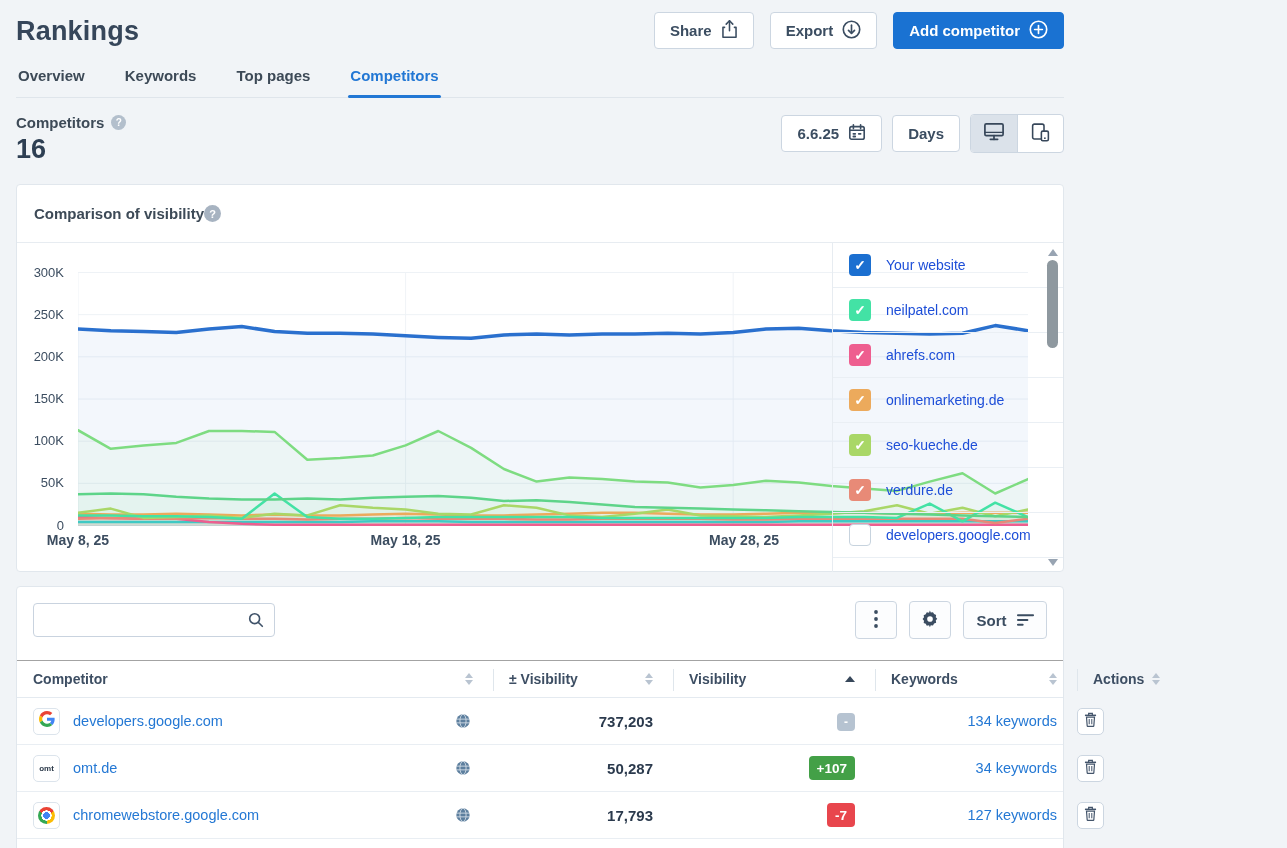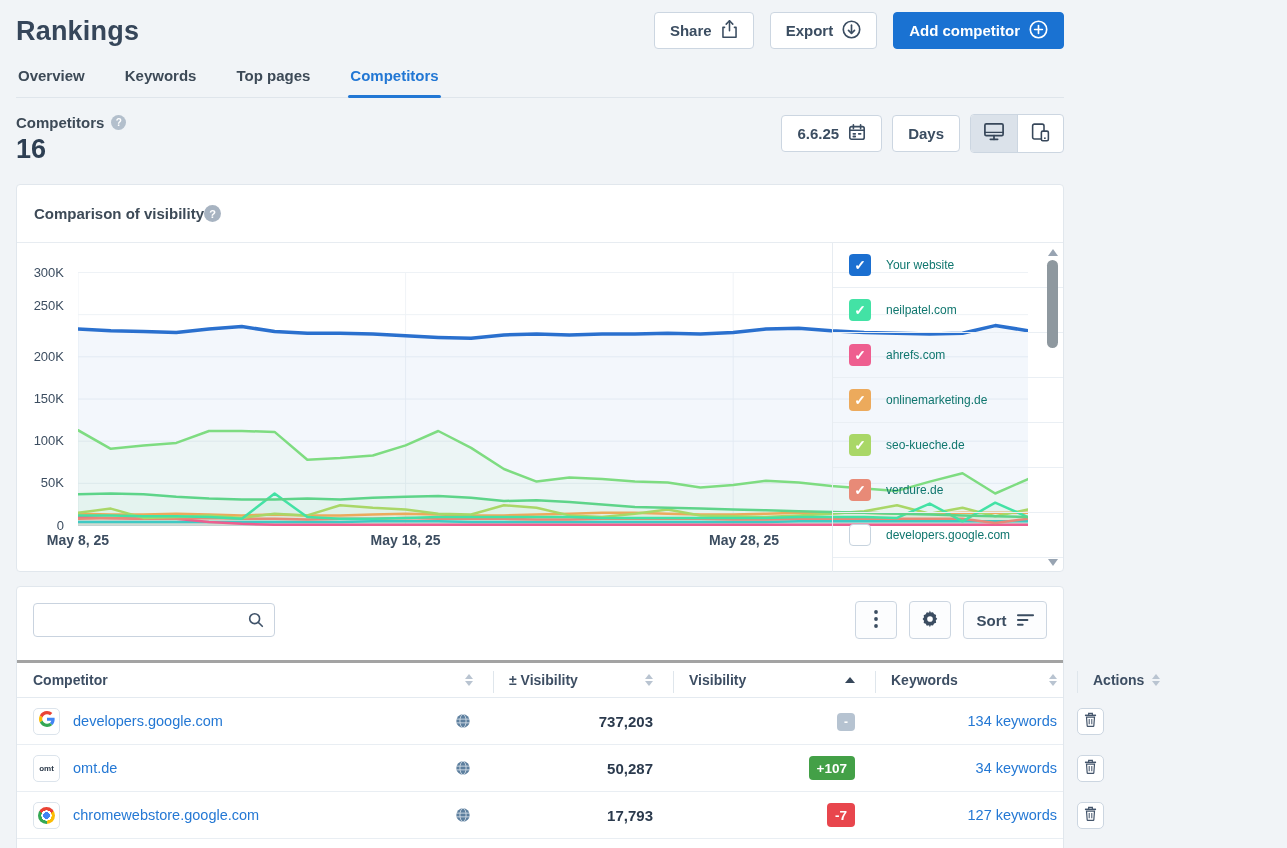--- a/index.html
+++ b/index.html
@@ -48,41 +48,41 @@
   .plot-svg { position:absolute; left:61px; top:29px; }
   .y-label { position:absolute; left:0; width:47px; text-align:right; font-size:13px; color:#3c4d60; }
   .x-label { position:absolute; width:110px; text-align:center; font-size:14px; font-weight:600; color:#3c4d60; top:289px; }
 
   
   .legend { position:absolute; top:0; right:0; bottom:0; width:231px; border-left:1px solid #e7ecf1; overflow:hidden; }
   .legend-item { height:45px; display:flex; align-items:center; gap:15px; padding-left:16px; border-bottom:1px solid #eaeff4; cursor:pointer; }
   .legend-checkbox { width:22px; height:22px; border-radius:4px; display:flex; align-items:center; justify-content:center;
                      color:#fff; font-size:14px; font-weight:700; flex:0 0 auto; }
   .legend-checkbox.unchecked { background:#fff; border:1.5px solid #c7d3de; }
-  .legend-label { font-size:12px; color:#0f766e; white-space:nowrap; }
+  .legend-label { font-size:14px; color:#1d4ed8; white-space:nowrap; }
   .legend-scrollbar { position:absolute; top:3px; right:3px; bottom:3px; width:14px; }
   .scroll-arrow { position:absolute; left:2px; width:0; height:0; border-left:5px solid transparent; border-right:5px solid transparent; }
   .scroll-arrow.up { top:3px; border-bottom:7px solid #98a4b2; }
   .scroll-arrow.down { bottom:3px; border-top:7px solid #98a4b2; }
   .scroll-thumb { position:absolute; left:1px; top:14px; width:11px; height:88px; background:#8e989f; border-radius:6px; }
 
   
   .card-table { margin-top:14px; min-height:300px; }
   .toolbar { display:flex; justify-content:space-between; align-items:center; padding:14px 16px 21px 16px; }
   .search-wrap { position:relative; width:242px; }
   .search-input { width:242px; height:34px; border:1px solid #c9d3df; border-radius:4px; padding:0 34px 0 10px;
                   font-family:"Liberation Sans",sans-serif; font-size:14px; color:#3d4a57; outline:none; }
   .search-wrap svg { position:absolute; right:10px; top:8px; }
   .toolbar-actions { display:flex; gap:12px; }
   .icon-btn { width:42px; height:38px; background:#fcfdfe; border:1px solid #ccd6e1; border-radius:4px;
               display:flex; align-items:center; justify-content:center; cursor:pointer; }
   .sort-btn { width:84px; gap:10px; font-size:15px; font-weight:700; color:#3b4d61; }
 
   .t-header, .t-row { display:grid; grid-template-columns:476px 180px 202px 202px 1fr; align-items:center; }
-  .t-header { height:38px; border-top:3px solid #a3a3a3; border-bottom:1px solid #e4eaf0; }
+  .t-header { height:38px; border-top:1px solid #a3a3a3; border-bottom:1px solid #e4eaf0; }
   .th { display:flex; align-items:center; justify-content:space-between; padding:0 20px 0 16px;
         font-size:14px; font-weight:700; color:#3d4e63; position:relative; height:100%; }
   .th.right { justify-content:flex-end; gap:8px; padding-right:15px; }
   .th.col-sep::before { content:''; position:absolute; left:0; top:8px; width:1px; height:22px; background:#dfe6ec; }
   .sort-arrows { display:flex; flex-direction:column; gap:2px; cursor:pointer; }
   .tri-up { width:0; height:0; border-left:4px solid transparent; border-right:4px solid transparent; border-bottom:5px solid #b9c4d1; }
   .tri-down { width:0; height:0; border-left:4px solid transparent; border-right:4px solid transparent; border-top:5px solid #b9c4d1; }
   .tri-up.dark { border-bottom-color:#37475a; border-left-width:5px; border-right-width:5px; border-bottom-width:6px; }
 
   .t-row { height:47px; border-bottom:1px solid #e9eef3; }
@@ -234,21 +234,21 @@
           <polyline points="0.0,222.3 32.8,221.5 65.5,222.3 98.3,224.8 131.0,226.5 163.8,227.4 196.6,227.4 229.3,226.5 262.1,227.4 294.8,225.7 327.6,224.8 360.3,224.0 393.1,225.7 425.9,229.0 458.6,228.2 491.4,229.9 524.1,232.4 556.9,234.9 589.7,235.8 622.4,236.6 655.2,237.5 687.9,238.3 720.7,239.2 753.4,240.0 786.2,240.8 819.0,241.7 851.7,242.5 884.5,243.4 917.2,244.2 950.0,245.1" fill="none" stroke="#5ed489" stroke-width="2.5" stroke-linejoin="round" stroke-linecap="round"></polyline>
           <polyline points="0.0,158.2 32.8,176.8 65.5,173.4 98.3,170.9 131.0,159.0 163.8,159.0 196.6,159.9 229.3,187.7 262.1,186.0 294.8,183.5 327.6,173.4 360.3,159.0 393.1,175.9 425.9,197.0 458.6,209.6 491.4,205.4 524.1,207.1 556.9,209.6 589.7,210.5 622.4,215.5 655.2,213.0 687.9,208.8 720.7,210.5 753.4,213.9 786.2,216.4 819.0,218.9 851.7,209.6 884.5,201.2 917.2,221.5 950.0,207.1" fill="none" stroke="#7edc81" stroke-width="2.5" stroke-linejoin="round" stroke-linecap="round"></polyline>
           <polyline points="0.0,57.0 32.8,58.7 65.5,59.5 98.3,60.4 131.0,57.0 163.8,54.5 196.6,59.5 229.3,61.2 262.1,61.2 294.8,62.1 327.6,63.8 360.3,65.4 393.1,66.3 425.9,62.9 458.6,62.1 491.4,62.9 524.1,62.1 556.9,62.1 589.7,61.2 622.4,62.1 655.2,60.4 687.9,57.0 720.7,56.2 753.4,58.7 786.2,60.4 819.0,61.2 851.7,62.1 884.5,61.2 917.2,53.6 950.0,58.7" fill="none" stroke="#2a70ce" stroke-width="3.5" stroke-linejoin="round" stroke-linecap="round"></polyline>
         </svg>
       <div id="y-labels">
           <div class="y-label" style="top: 274.5px;">0</div>
           <div class="y-label" style="top: 232.333px;">50K</div>
           <div class="y-label" style="top: 190.167px;">100K</div>
           <div class="y-label" style="top: 148px;">150K</div>
           <div class="y-label" style="top: 105.833px;">200K</div>
-          <div class="y-label" style="top: 55px;">250K</div>
+          <div class="y-label" style="top: 64px;">250K</div>
           <div class="y-label" style="top: 21.5px;">300K</div>
         </div>
       <div id="x-labels">
           <div class="x-label" style="left: 6px;">May 8, 25</div>
           <div class="x-label" style="left: 333.586px;">May 18, 25</div>
           <div class="x-label" style="left: 672px;">May 28, 25</div>
         </div>
       <div class="legend">
         <div id="legend-items">
             <div class="legend-item">

